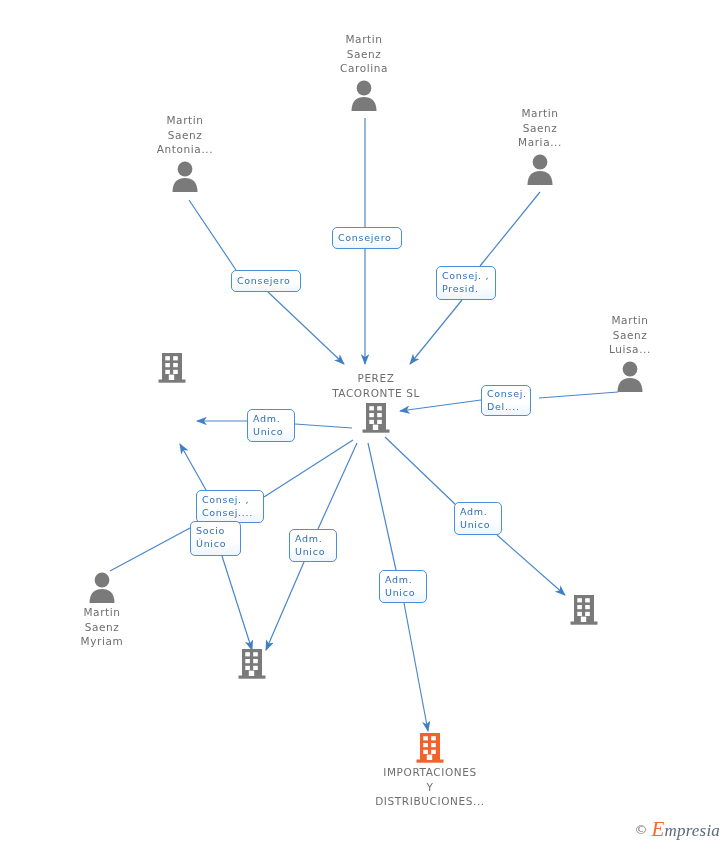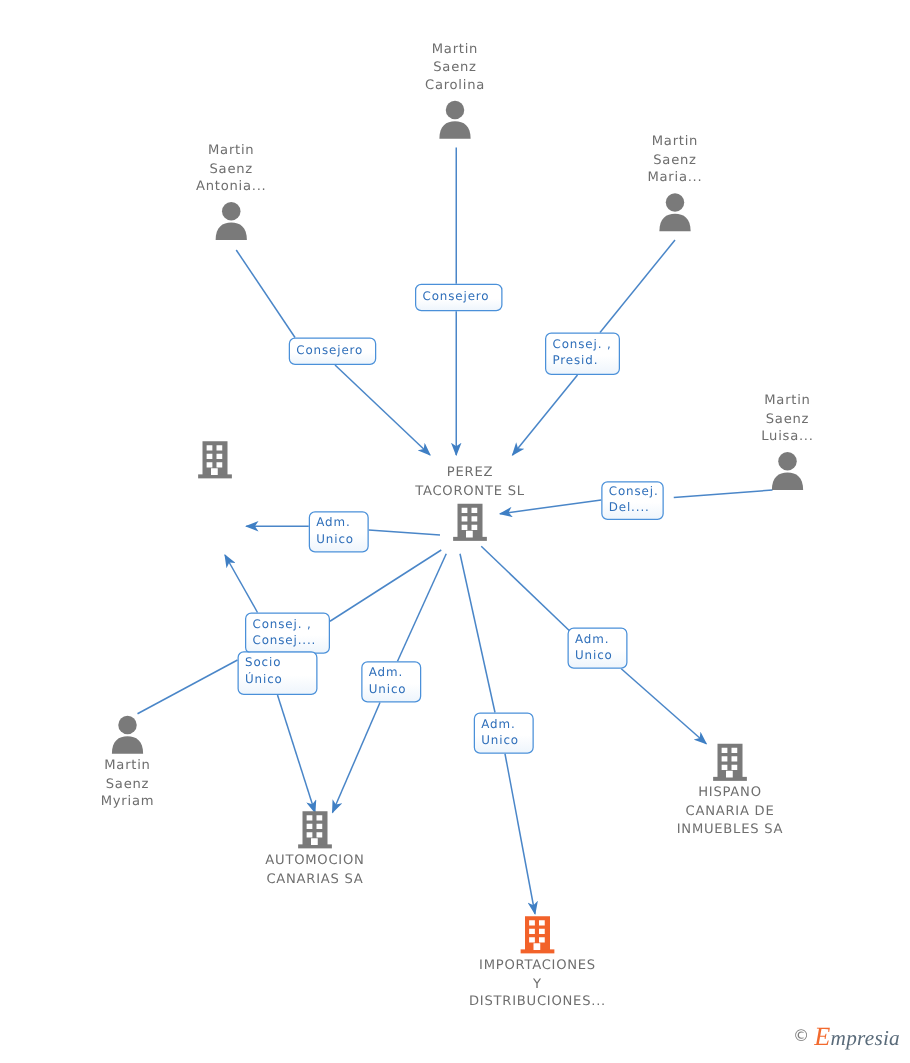--- a/index.html
+++ b/index.html
@@ -213,39 +213,34 @@
     <rect x="5" y="1" width="20" height="27" fill="#7a7a7a"></rect>
     <rect x="1.5" y="27.5" width="27" height="3.2" fill="#7a7a7a"></rect>
     <rect x="8.3" y="4.2" width="4.6" height="4.2" fill="#ffffff"></rect>
     <rect x="16.2" y="4.2" width="4.6" height="4.2" fill="#ffffff"></rect>
     <rect x="8.3" y="11" width="4.6" height="4.2" fill="#ffffff"></rect>
     <rect x="16.2" y="11" width="4.6" height="4.2" fill="#ffffff"></rect>
     <rect x="8.3" y="17.8" width="4.6" height="4.2" fill="#ffffff"></rect>
     <rect x="16.2" y="17.8" width="4.6" height="4.2" fill="#ffffff"></rect>
     <rect x="11.8" y="22.6" width="5.4" height="5.4" fill="#ffffff"></rect>
   </svg>
-  <div class="node-label">AUTOMOCION
-CANARIAS SA</div>
 </div>
 
 <div class="node label-bottom" style="left:514px; top:594px;">
   <svg class="node-icon" width="30" height="32" viewBox="0 0 30 32">
     <rect x="5" y="1" width="20" height="27" fill="#7a7a7a"></rect>
     <rect x="1.5" y="27.5" width="27" height="3.2" fill="#7a7a7a"></rect>
     <rect x="8.3" y="4.2" width="4.6" height="4.2" fill="#ffffff"></rect>
     <rect x="16.2" y="4.2" width="4.6" height="4.2" fill="#ffffff"></rect>
     <rect x="8.3" y="11" width="4.6" height="4.2" fill="#ffffff"></rect>
     <rect x="16.2" y="11" width="4.6" height="4.2" fill="#ffffff"></rect>
     <rect x="8.3" y="17.8" width="4.6" height="4.2" fill="#ffffff"></rect>
     <rect x="16.2" y="17.8" width="4.6" height="4.2" fill="#ffffff"></rect>
     <rect x="11.8" y="22.6" width="5.4" height="5.4" fill="#ffffff"></rect>
   </svg>
-  <div class="node-label">HISPANO
-CANARIA DE
-INMUEBLES SA</div>
 </div>
 
 <div class="node label-bottom" style="left:360px; top:732px;">
   <svg class="node-icon" width="30" height="32" viewBox="0 0 30 32">
     <rect x="5" y="1" width="20" height="27" fill="#f2622a"></rect>
     <rect x="1.5" y="27.5" width="27" height="3.2" fill="#f2622a"></rect>
     <rect x="8.3" y="4.2" width="4.6" height="4.2" fill="#ffffff"></rect>
     <rect x="16.2" y="4.2" width="4.6" height="4.2" fill="#ffffff"></rect>
     <rect x="8.3" y="11" width="4.6" height="4.2" fill="#ffffff"></rect>
     <rect x="16.2" y="11" width="4.6" height="4.2" fill="#ffffff"></rect>
@@ -267,21 +262,21 @@
 
 <div class="edge-label" style="left:481px; top:385px; width:50px; height:31px; padding-top:2px;">Consej.
 Del....</div>
 
 <div class="edge-label" style="left:247px; top:409px; width:48px; height:33px;">Adm.
 Unico</div>
 
 <div class="edge-label" style="left:196px; top:490px; width:68px; height:33px;">Consej. ,
 Consej....</div>
 
-<div class="edge-label" style="left:190px; top:521px; width:64px; height:35px;">Socio
+<div class="edge-label" style="left:190px; top:521px; width:51px; height:35px;">Socio
 Único</div>
 
 <div class="edge-label" style="left:289px; top:529px; width:48px; height:33px;">Adm.
 Unico</div>
 
 <div class="edge-label" style="left:379px; top:570px; width:48px; height:33px;">Adm.
 Unico</div>
 
 <div class="edge-label" style="left:454px; top:502px; width:48px; height:33px;">Adm.
 Unico</div>

